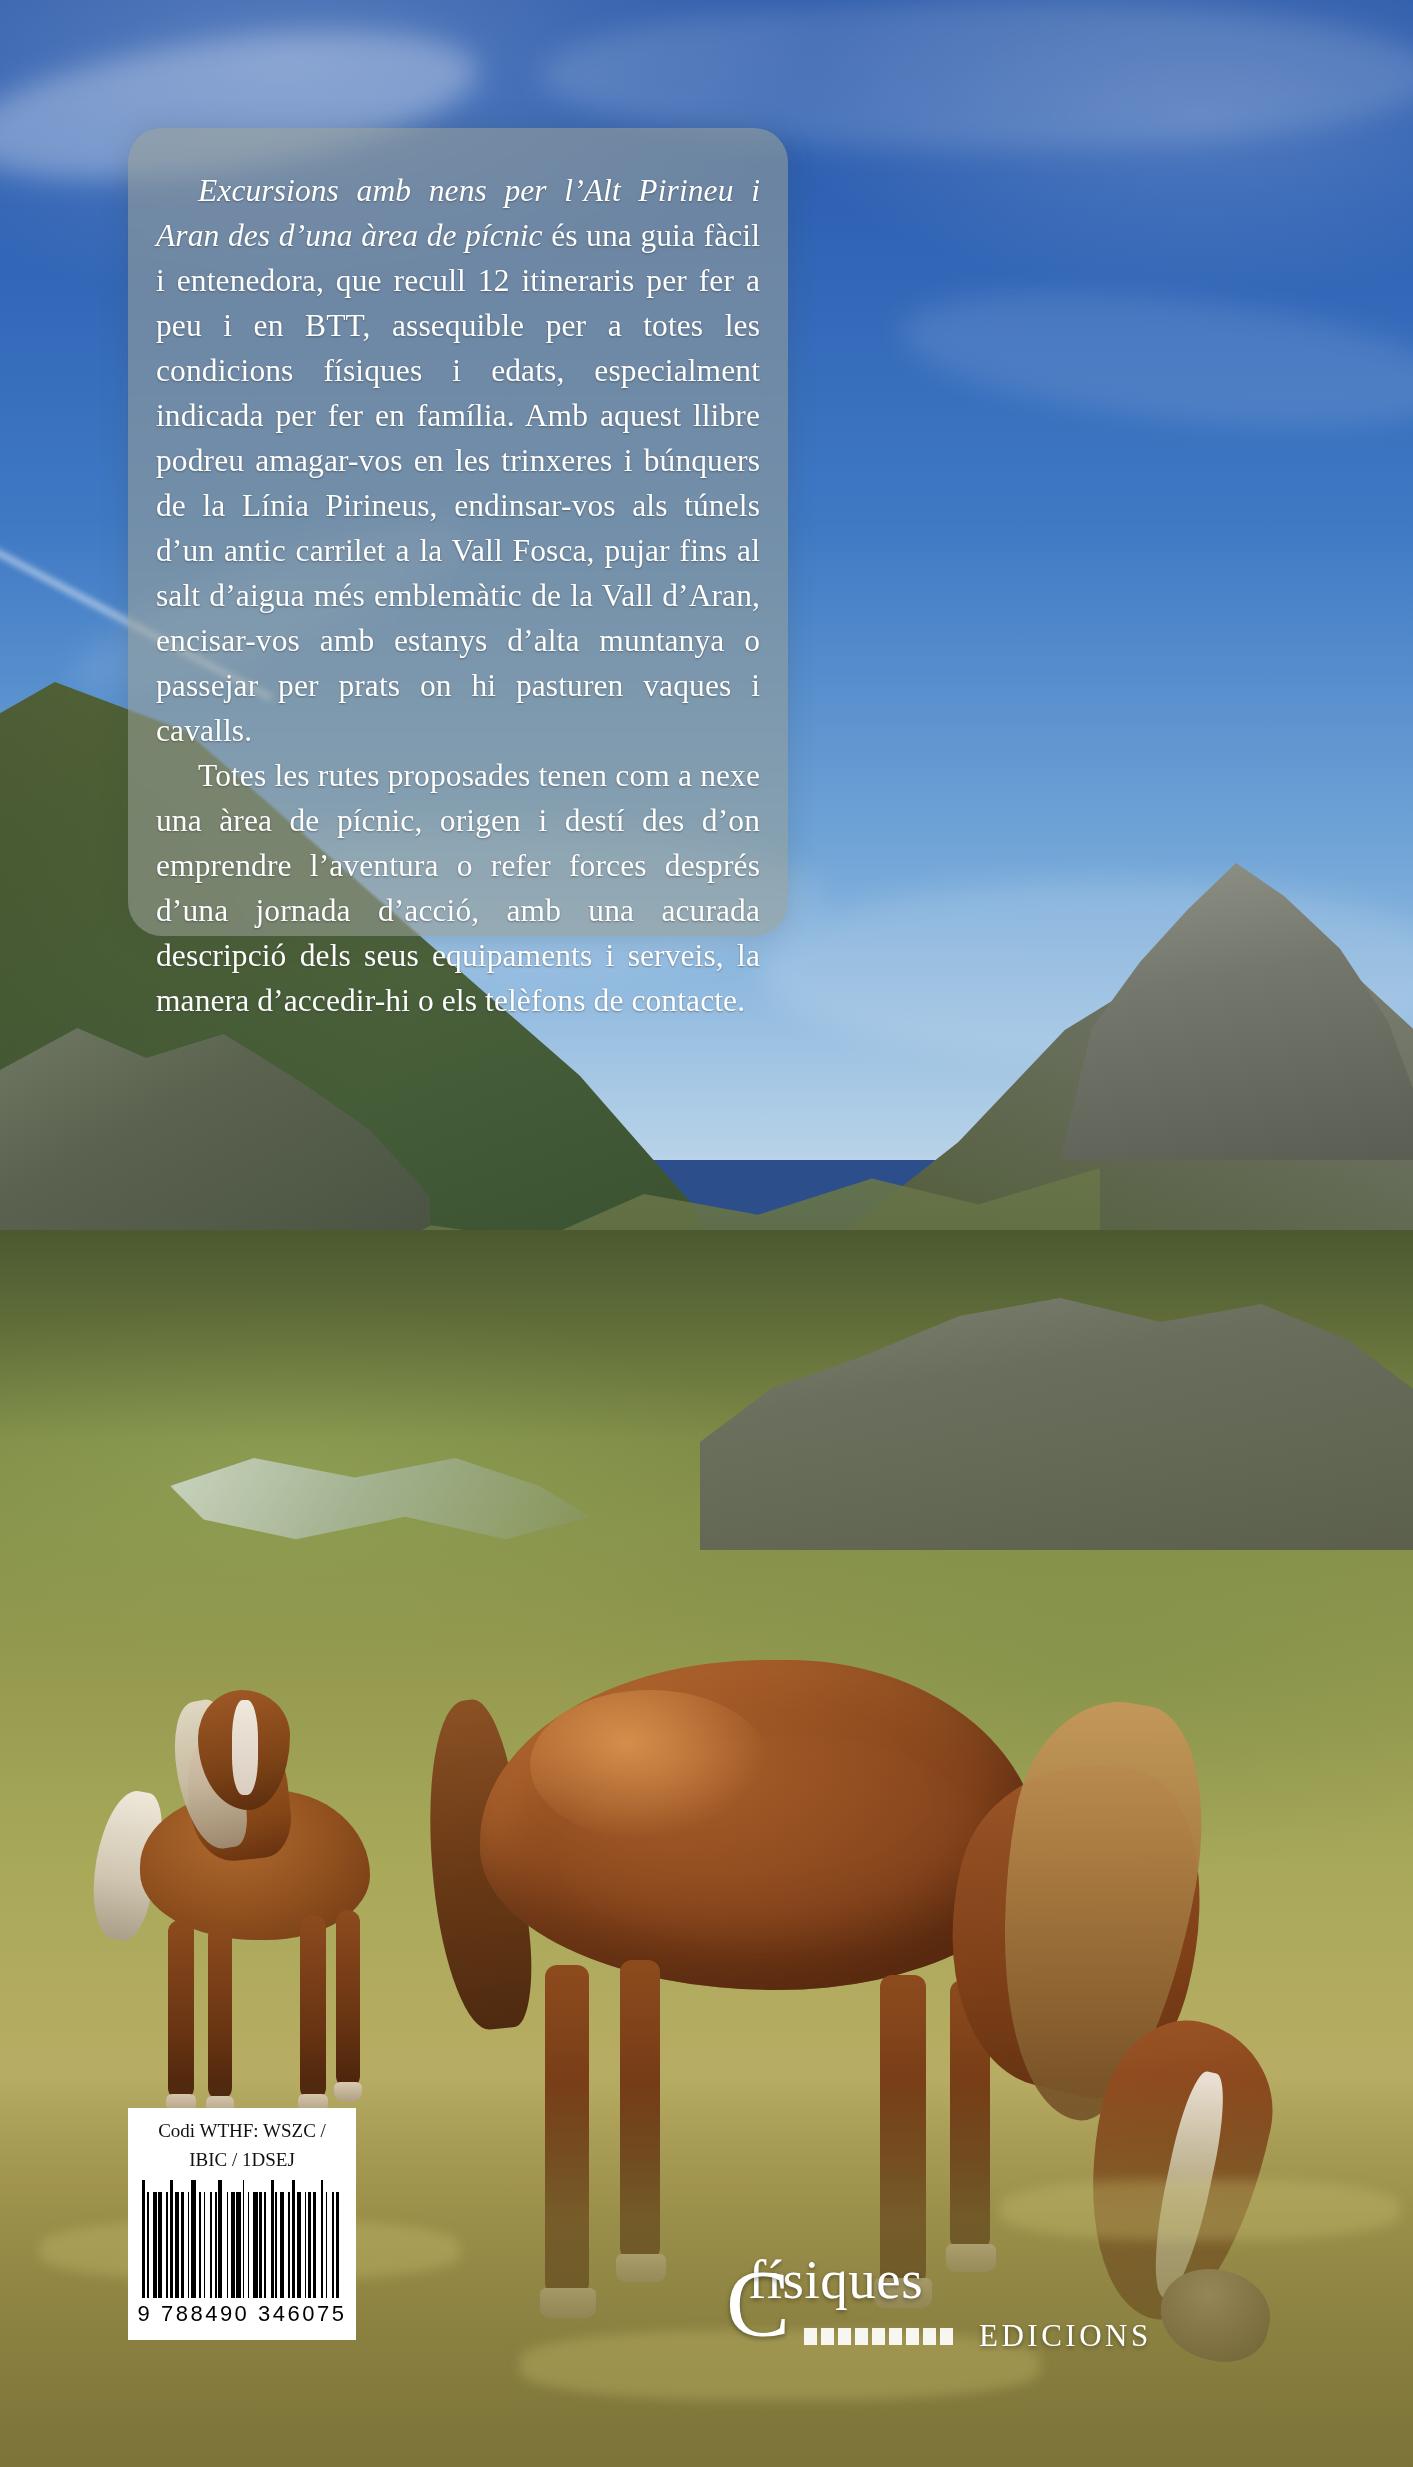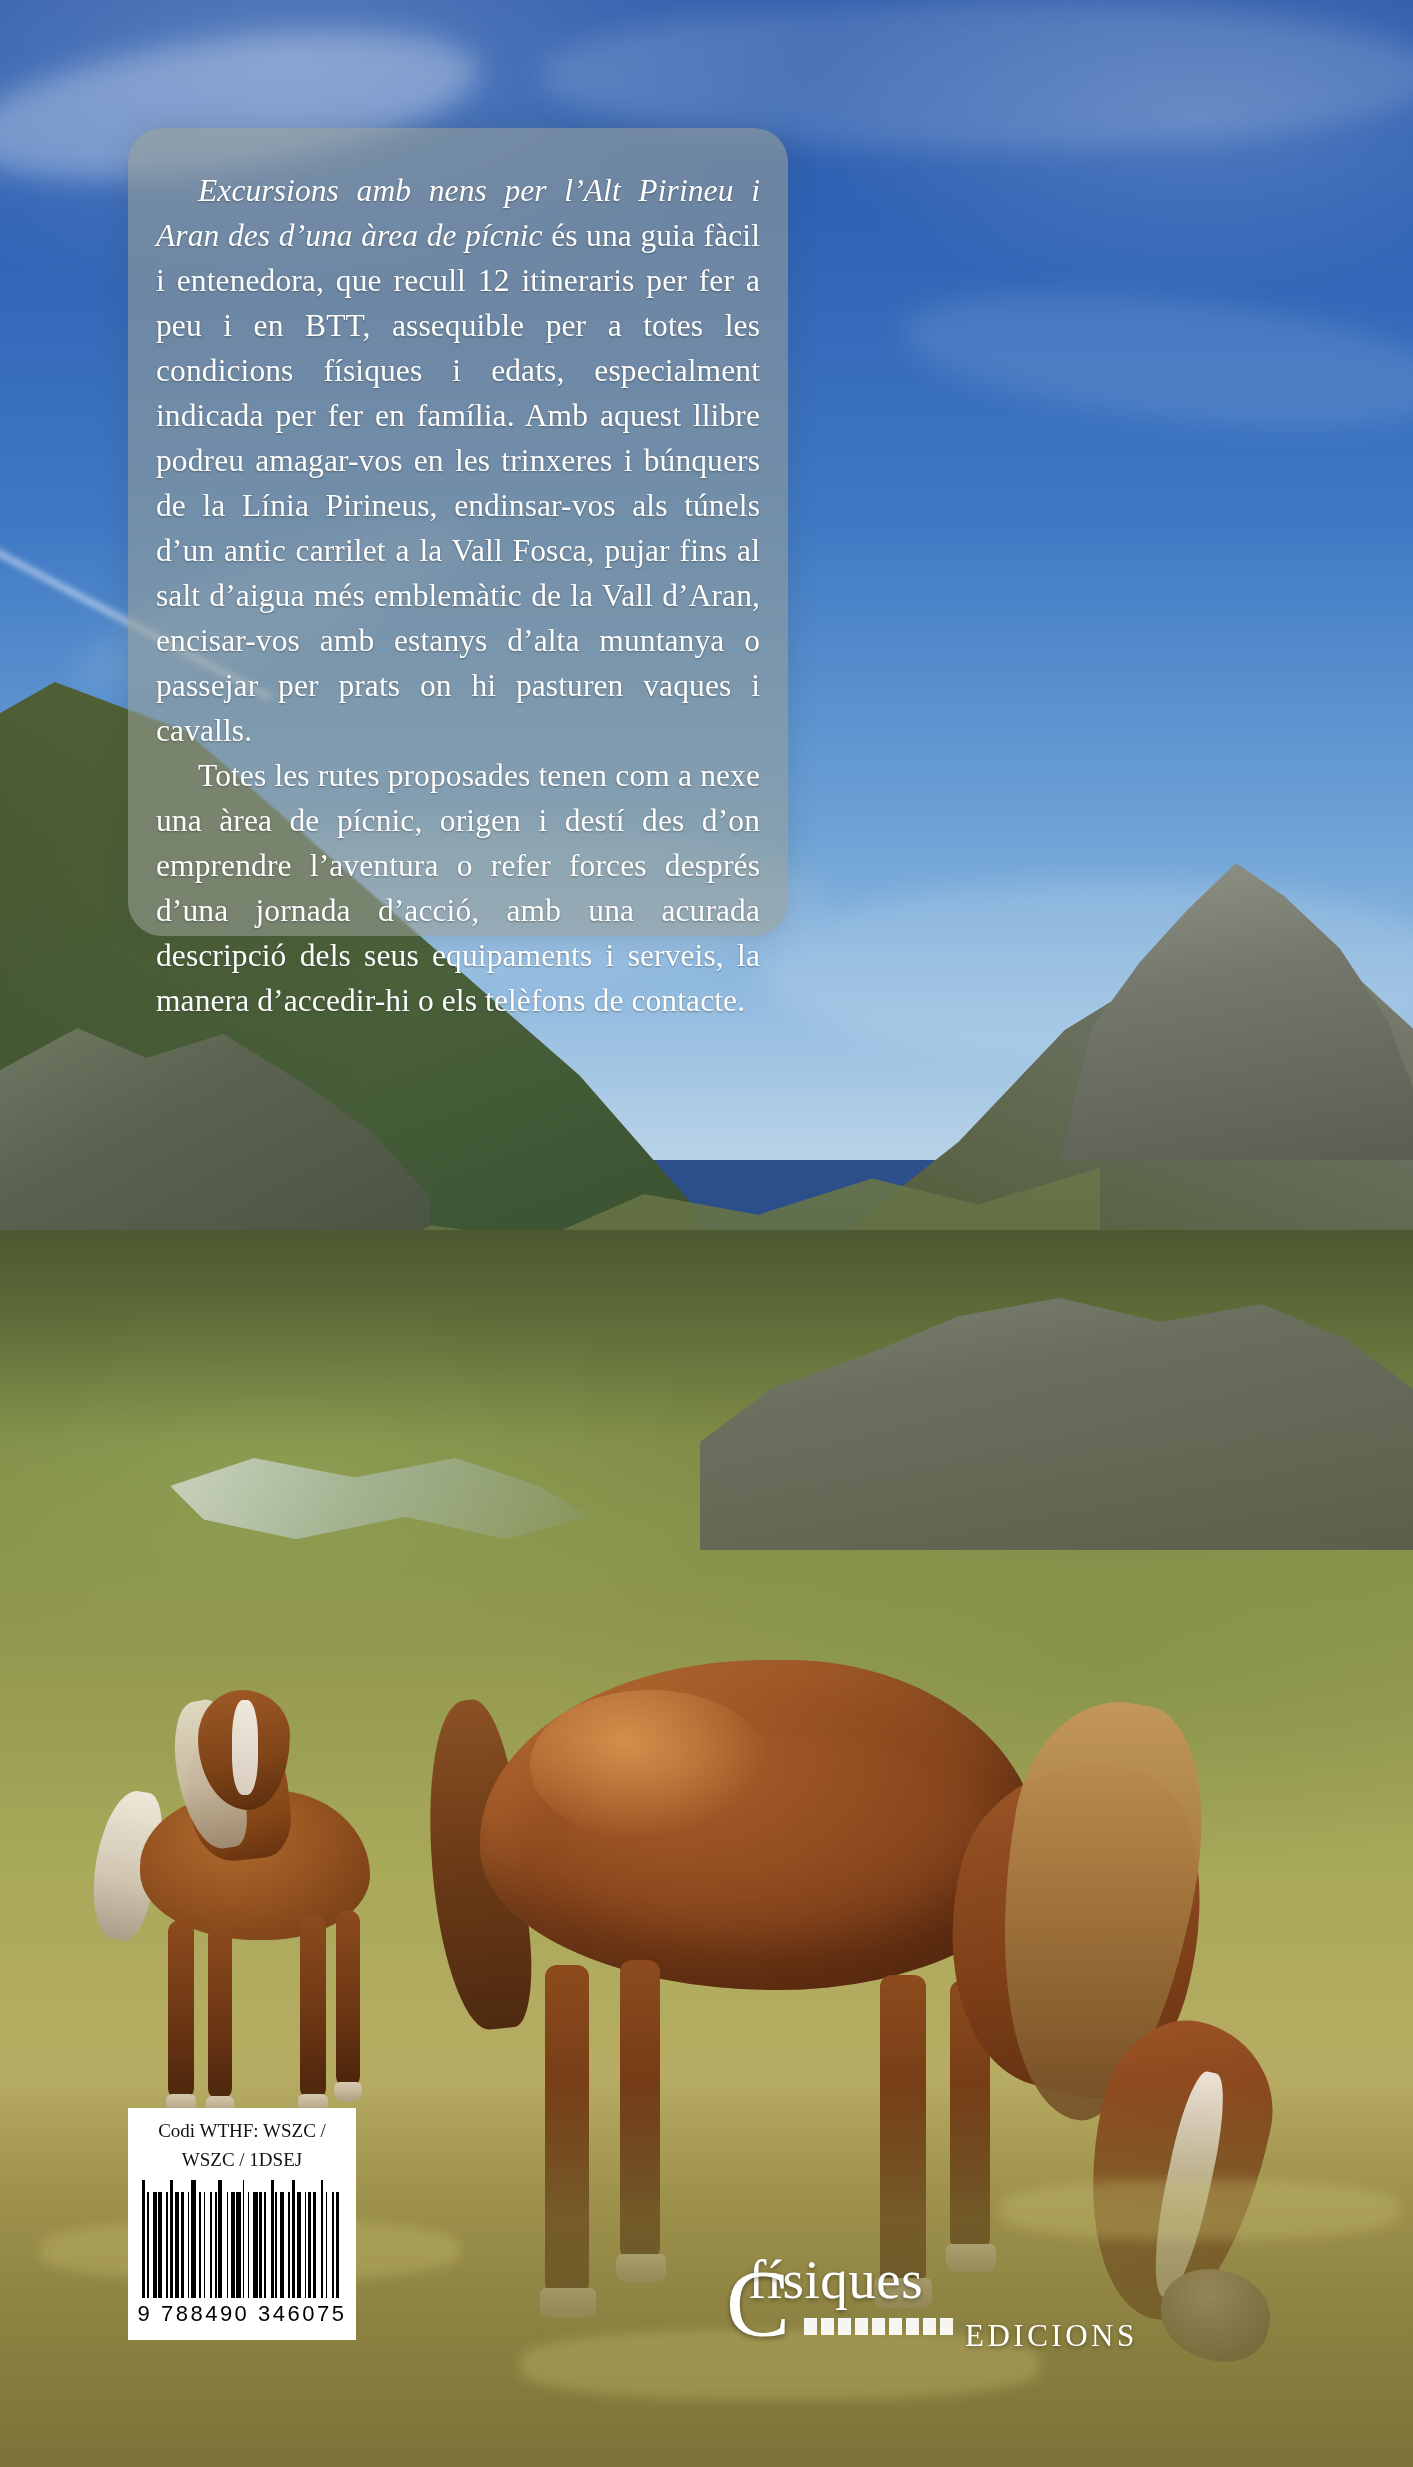--- a/index.html
+++ b/index.html
@@ -366,21 +366,22 @@
     font-family: "Liberation Serif", serif;
     font-size: 96px;
     line-height: 96px;
     text-shadow: 0 2px 5px rgba(0,0,0,0.4);
   }
   .logo-bottom {
     position: absolute;
     left: 78px;
     top: 68px;
     display: flex;
-    gap: 12px;
+    align-items: center;
+    gap: 26px;
   }
   .logo-squares {
     display: flex;
     gap: 4px;
   }
   .logo-squares span {
     display: block;
     width: 13px;
     height: 17px;
     background: #ffffff;
@@ -462,21 +463,21 @@
   <div class="grass-streak" style="left:1000px;top:2180px; width:400px; height:60px;"></div>
 
   <div class="panel"></div>
   <div class="panel-inner">
     <p class="p1"><span class="title-em">Excursions amb nens per l’Alt Pirineu i Aran des d’una àrea de pícnic</span><span> és una guia fàcil i entenedora, que recull 12 itineraris per fer a peu i en BTT, assequible per a totes les condicions físiques i edats, especialment indicada per fer en família. Amb aquest llibre podreu amagar-vos en les trinxeres i búnquers de la Línia Pirineus, endinsar-vos als túnels d’un antic carrilet a la Vall Fosca, pujar fins al salt d’aigua més emblemàtic de la Vall d’Aran, encisar-vos amb estanys d’alta muntanya o passejar per prats on hi pasturen vaques i cavalls.</span></p>
     <p>Totes les rutes proposades tenen com a nexe una àrea de pícnic, origen i destí des d’on emprendre l’aventura o refer forces després d’una jornada d’acció, amb una acurada descripció dels seus equipaments i serveis, la manera d’accedir-hi o els telèfons de contacte.</p>
   </div>
 
   <div class="barcode-block">
     <div class="ibic">Codi WTHF: WSZC /</div>
-    <div class="ibic">WSZC / 1DSEJ</div>
+    <div class="ibic">IBIC / 1DSEJ</div>
     <div class="bars" id="barcode-bars">
         <div class="bar" style="width: 3.4px; height: 118px; background: rgb(0, 0, 0);"></div>
         <div class="bar" style="width: 1.7px; height: 118px; background: transparent;"></div>
         <div class="bar" style="width: 1.7px; height: 106px; background: rgb(0, 0, 0);"></div>
         <div class="bar" style="width: 5.1px; height: 106px; background: transparent;"></div>
         <div class="bar" style="width: 3.4px; height: 106px; background: rgb(0, 0, 0);"></div>
         <div class="bar" style="width: 1.7px; height: 106px; background: transparent;"></div>
         <div class="bar" style="width: 3.4px; height: 106px; background: rgb(0, 0, 0);"></div>
         <div class="bar" style="width: 5.1px; height: 106px; background: transparent;"></div>
         <div class="bar" style="width: 1.7px; height: 106px; background: rgb(0, 0, 0);"></div>

